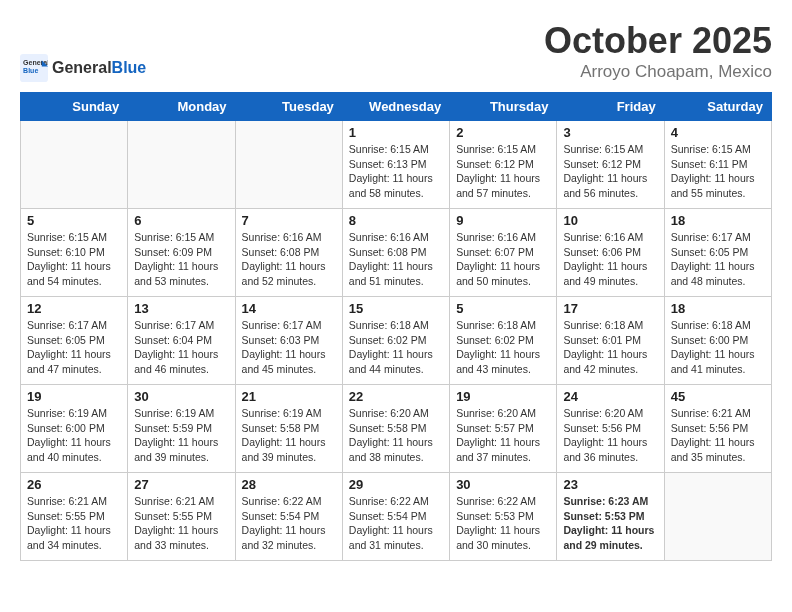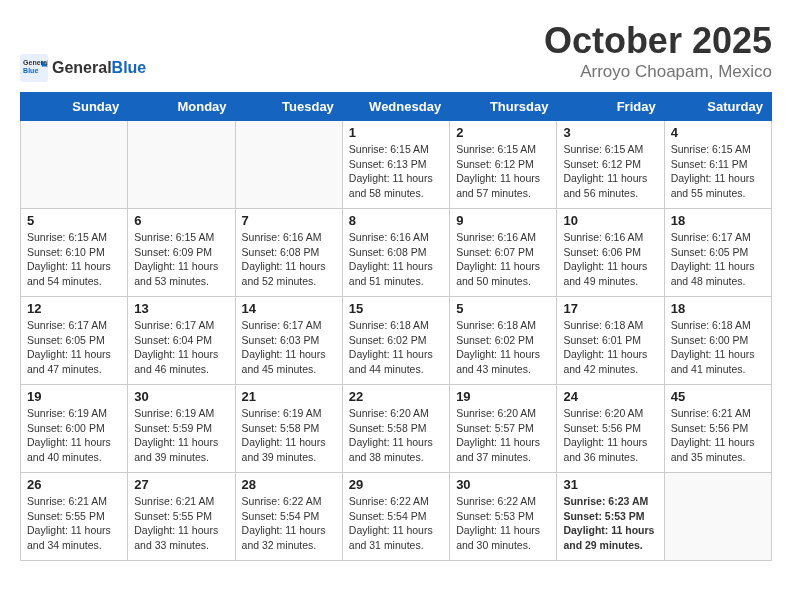--- a/index.html
+++ b/index.html
@@ -328,21 +328,21 @@
 and 31 minutes.</div>
         </td>
         <td>
           <div class="day-number">30</div>
           <div class="day-info" style="white-space: pre-line;">Sunrise: 6:22 AM
 Sunset: 5:53 PM
 Daylight: 11 hours
 and 30 minutes.</div>
         </td>
         <td>
-          <div class="day-number">31</div>
+          <div class="day-number">23</div>
           <div class="day-info" style="white-space: pre-line; font-weight: bold;">Sunrise: 6:23 AM
 Sunset: 5:53 PM
 Daylight: 11 hours
 and 29 minutes.</div>
         </td>
         <td class="empty"></td>
       </tr>
     </tbody>
 </table>
 

